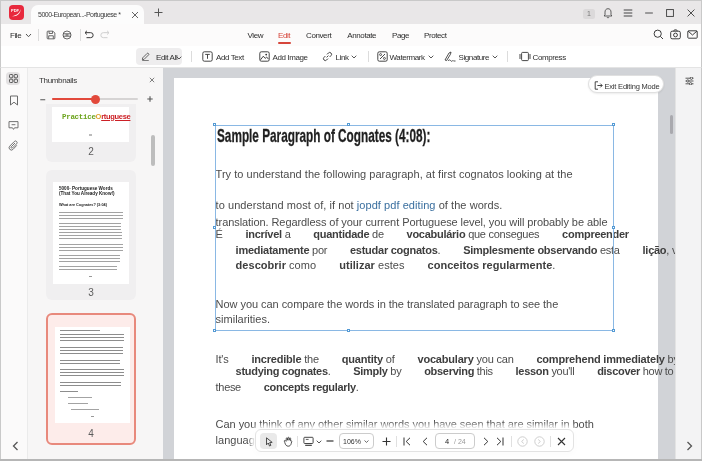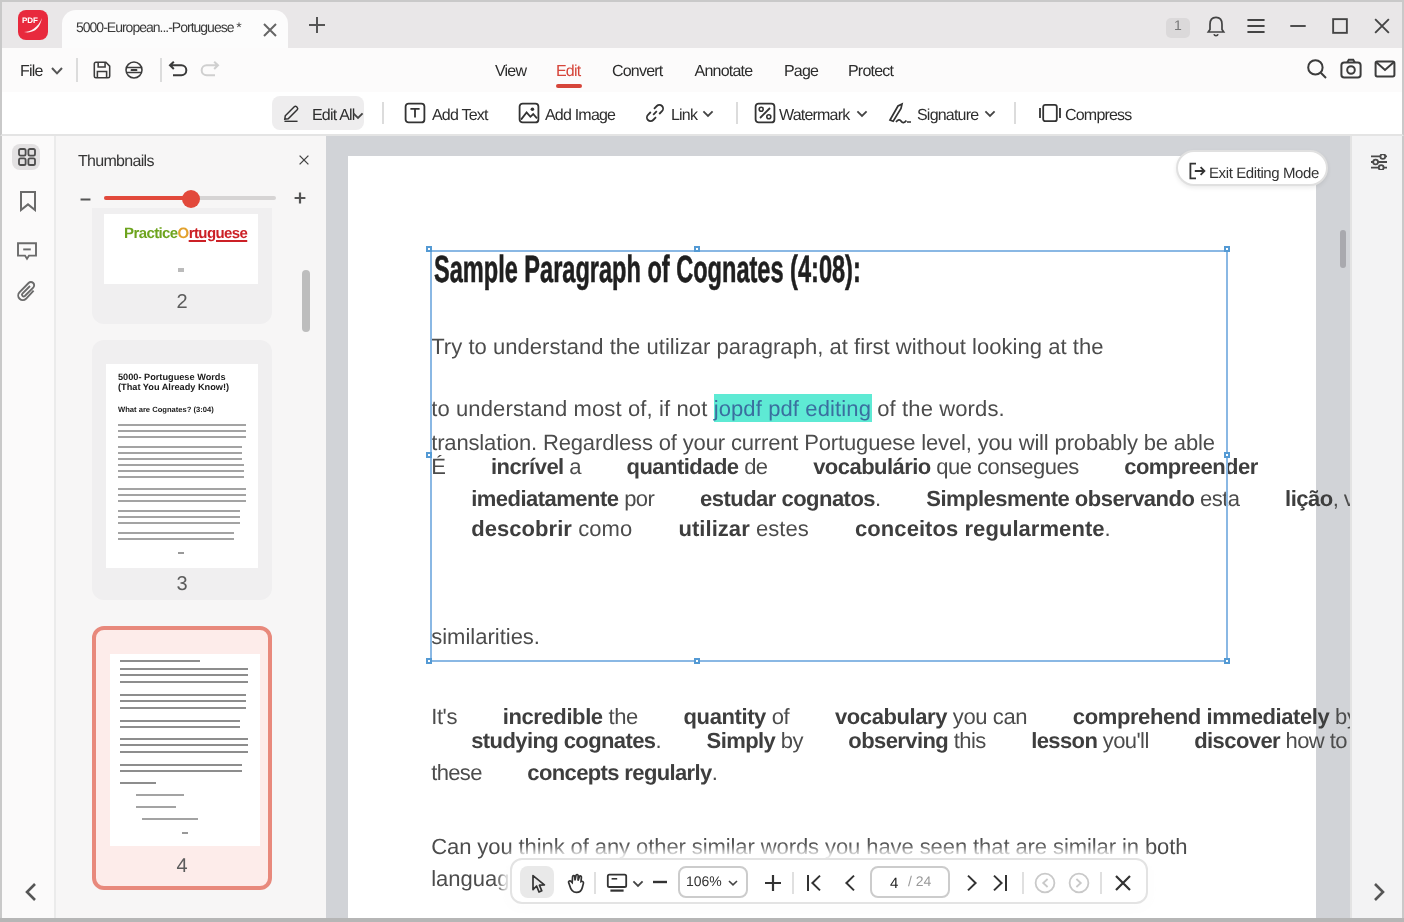--- a/index.html
+++ b/index.html
@@ -232,21 +232,21 @@
   <div id="sltrack"></div>
     <div id="slred"></div>
     <div id="sldot"></div>
   <svg class="ico" style="left:118.5px; top:28px;" width="6" height="6" viewBox="0 0 6 6">
       <path d="M3 0.3 V5.7 M0.3 3 H5.7" stroke="#555" stroke-width="1.1"></path>
     </svg>
   <div id="tlist" style="position:absolute; left:0; top:36px; width:135px; height:357px; overflow:hidden;">
 
   <div class="card" id="card2" style="top:-9px; height:67px;">
     <div class="tpage" style="left:6px; top:12px; width:77px; height:35px;">
-      <div style="position:absolute; left:10px; top:4.5px; white-space:nowrap; font-weight:bold; font-size:7.5px; letter-spacing:-0.3px;"><span style="color:#6da41e;">Practice</span><span style="color:#e2a12c;">O</span><span style="color:#cc2026;text-decoration:underline;">rtuguese</span></div>
+      <div style="position:absolute; left:10px; top:4.5px; white-space:nowrap; font-weight:bold; font-size:7.5px; letter-spacing:-0.3px;"><span style="color:#6da41e;font-family:Liberation Mono, monospace;">Practice</span><span style="color:#e2a12c;">O</span><span style="color:#cc2026;text-decoration:underline;">rtuguese</span></div>
       <div style="position:absolute; left:37px; top:27px; width:3px; height:1.5px; background:#bbb;"></div>
     </div>
     <div class="tnum" style="top:51px;">2</div>
   </div>
 
   <div class="card" id="card3" style="top:66px; height:130px;">
     <div class="tpage" style="left:7px; top:12px; width:76px; height:102px;">
       <div style="position:absolute; left:6px; top:4px; font-size:4.6px; line-height:5px; font-weight:bold; color:#1a1a1a; white-space:nowrap;">5000- Portuguese Words<br>(That You Already Know!)</div>
       <div style="position:absolute; left:6px; top:21px; font-size:3.8px; font-weight:bold; color:#1a1a1a; white-space:nowrap;">What are Cognates? (3:04)</div>
       <div class="stripes" style="left:6px; top:30px; width:64px; height:7px;"></div>
@@ -276,26 +276,27 @@
     </div>
     <div class="tnum" style="top:113px;">4</div>
   </div>
   </div>
   <div id="pscroll"></div>
 </div>
 
 <div id="viewport">
   <div id="dpage"></div>
   <div id="heading" style="left:53.6px; top:57.2px;">Sample Paragraph of Cognates (4:08):</div>
-  <div class="docline" style="top:99.8px; letter-spacing:0.02px;">Try to understand the utilizar paragraph, at first without looking at the</div>
+  <div class="docline" style="top:99.8px; letter-spacing:0.02px;">Try to understand the following paragraph, at first cognatos looking at the</div>
   <div class="docline" style="top:115.4px; letter-spacing:-0.075px;margin-top:33px;">translation. Regardless of your current Portuguese level, you will probably be able</div>
-  <div class="docline" style="top:131px; letter-spacing:0.06px;">to understand most of, if not <span style="background:#5eead4; color:#3a6f9f; padding-top:2px;">jopdf pdf editing</span> of the words.</div>
+  <div class="docline" style="top:131px; letter-spacing:0.06px;">to understand most of, if not <span style="background:#ffffff; color:#3a6f9f; padding-top:2px;">jopdf pdf editing</span> of the words.</div>
   <div class="docline" style="top:160px; letter-spacing:-0.267px;">É <b>incrível</b> a <b>quantidade</b> de <b>vocabulário</b> que consegues <b>compreender</b></div>
   <div class="docline" style="top:175.6px; letter-spacing:-0.259px;"><b>imediatamente</b> por <b>estudar cognatos</b>. <b>Simplesmente observando</b> esta <b>lição</b>, vais</div>
   <div class="docline" style="top:191.1px; letter-spacing:0.03px;"><b>descobrir</b> como <b>utilizar</b> estes <b>conceitos regularmente</b>.</div>
+  <div class="docline" style="top:229.6px; letter-spacing:-0.051px;">Now you can compare the words in the translated paragraph to see the</div>
   <div class="docline" style="top:245.2px;">similarities.</div>
   <div class="docline" style="top:285px; letter-spacing:-0.199px;">It's <b>incredible</b> the <b>quantity</b> of <b>vocabulary</b> you can <b>comprehend immediately</b> by</div>
   <div class="docline" style="top:297px; letter-spacing:-0.295px;text-align:center;"><b>studying cognates</b>. <b>Simply</b> by <b>observing</b> this <b>lesson</b> you'll <b>discover</b> how to <b>utilize</b></div>
   <div class="docline" style="top:312.6px; letter-spacing:-0.316px;">these <b>concepts regularly</b>.</div>
   <div class="docline" style="top:349.6px; letter-spacing:-0.043px;">Can you think of any other similar words you have seen that are similar in both</div>
   <div class="docline" style="top:365.8px;">languages?</div>
 
   <div id="selbox"></div>
   <div class="hdl" style="left:50px; top:55px;"></div>
   <div class="hdl" style="left:184px; top:55px;"></div>

